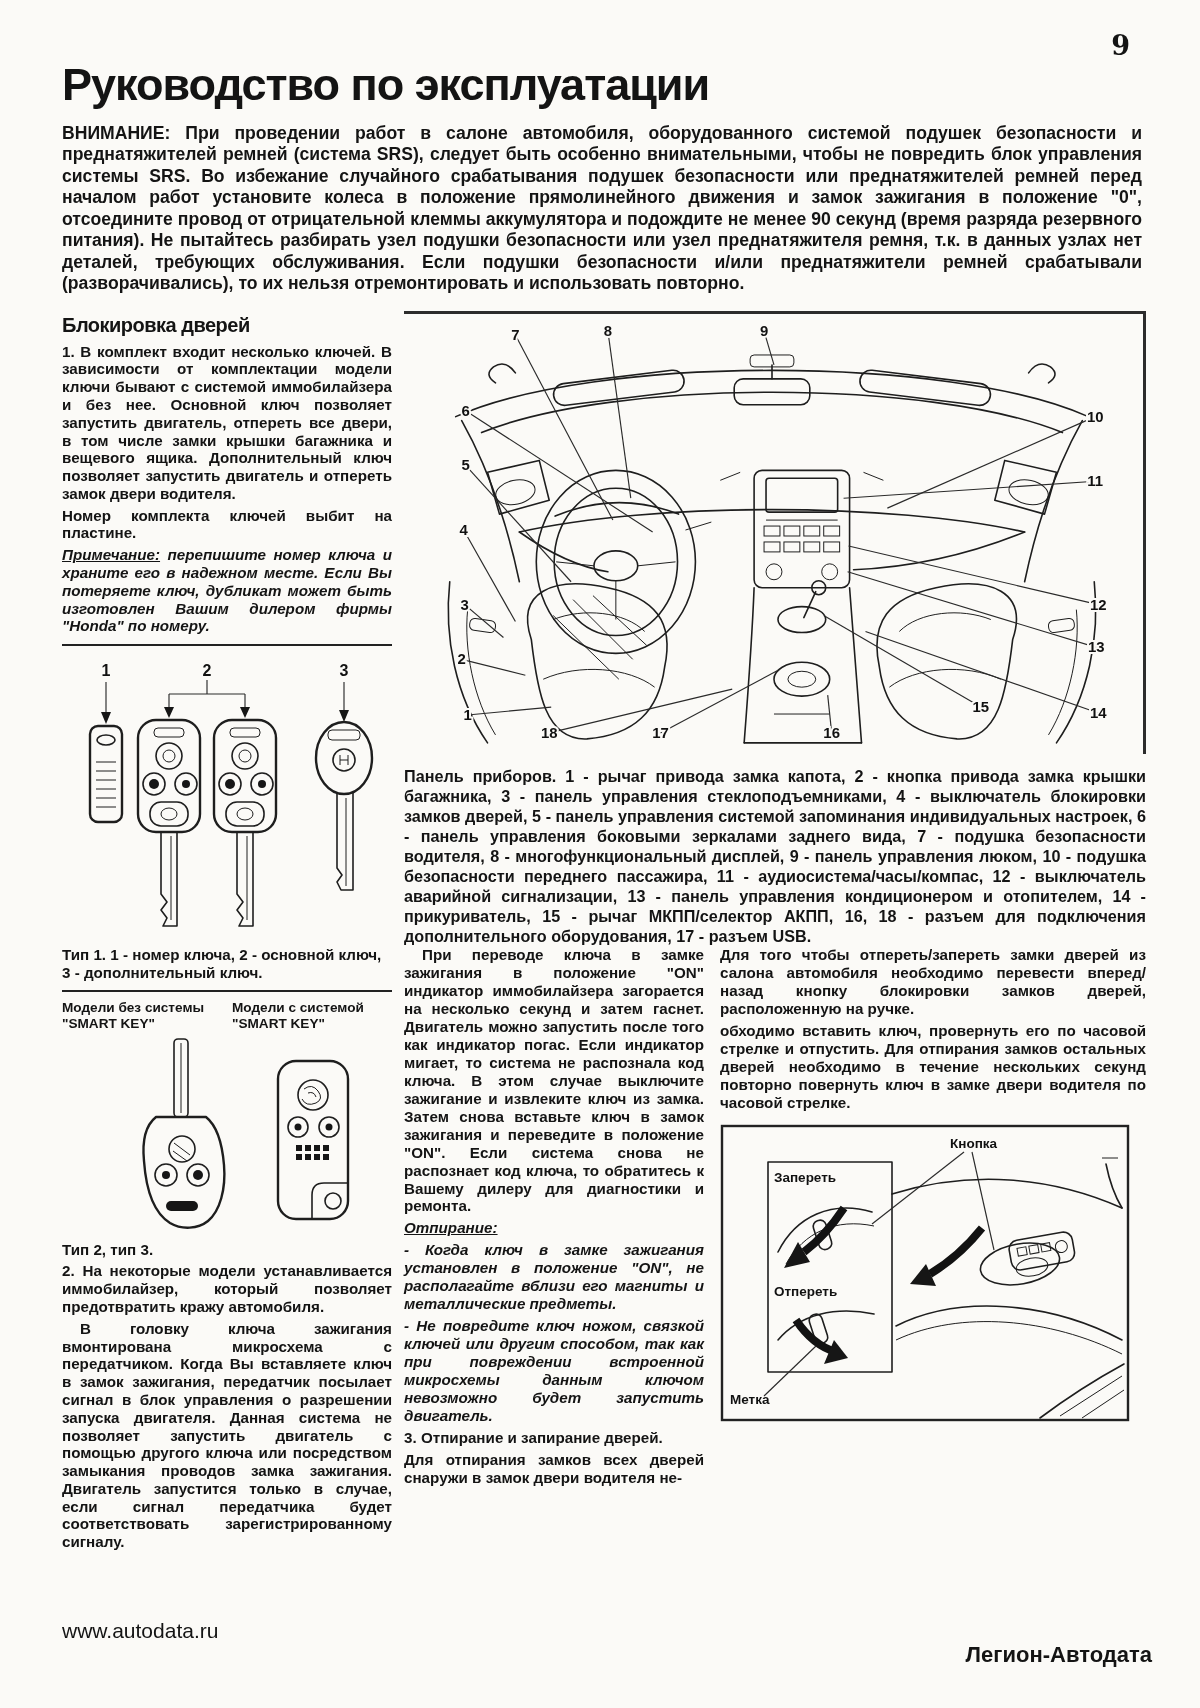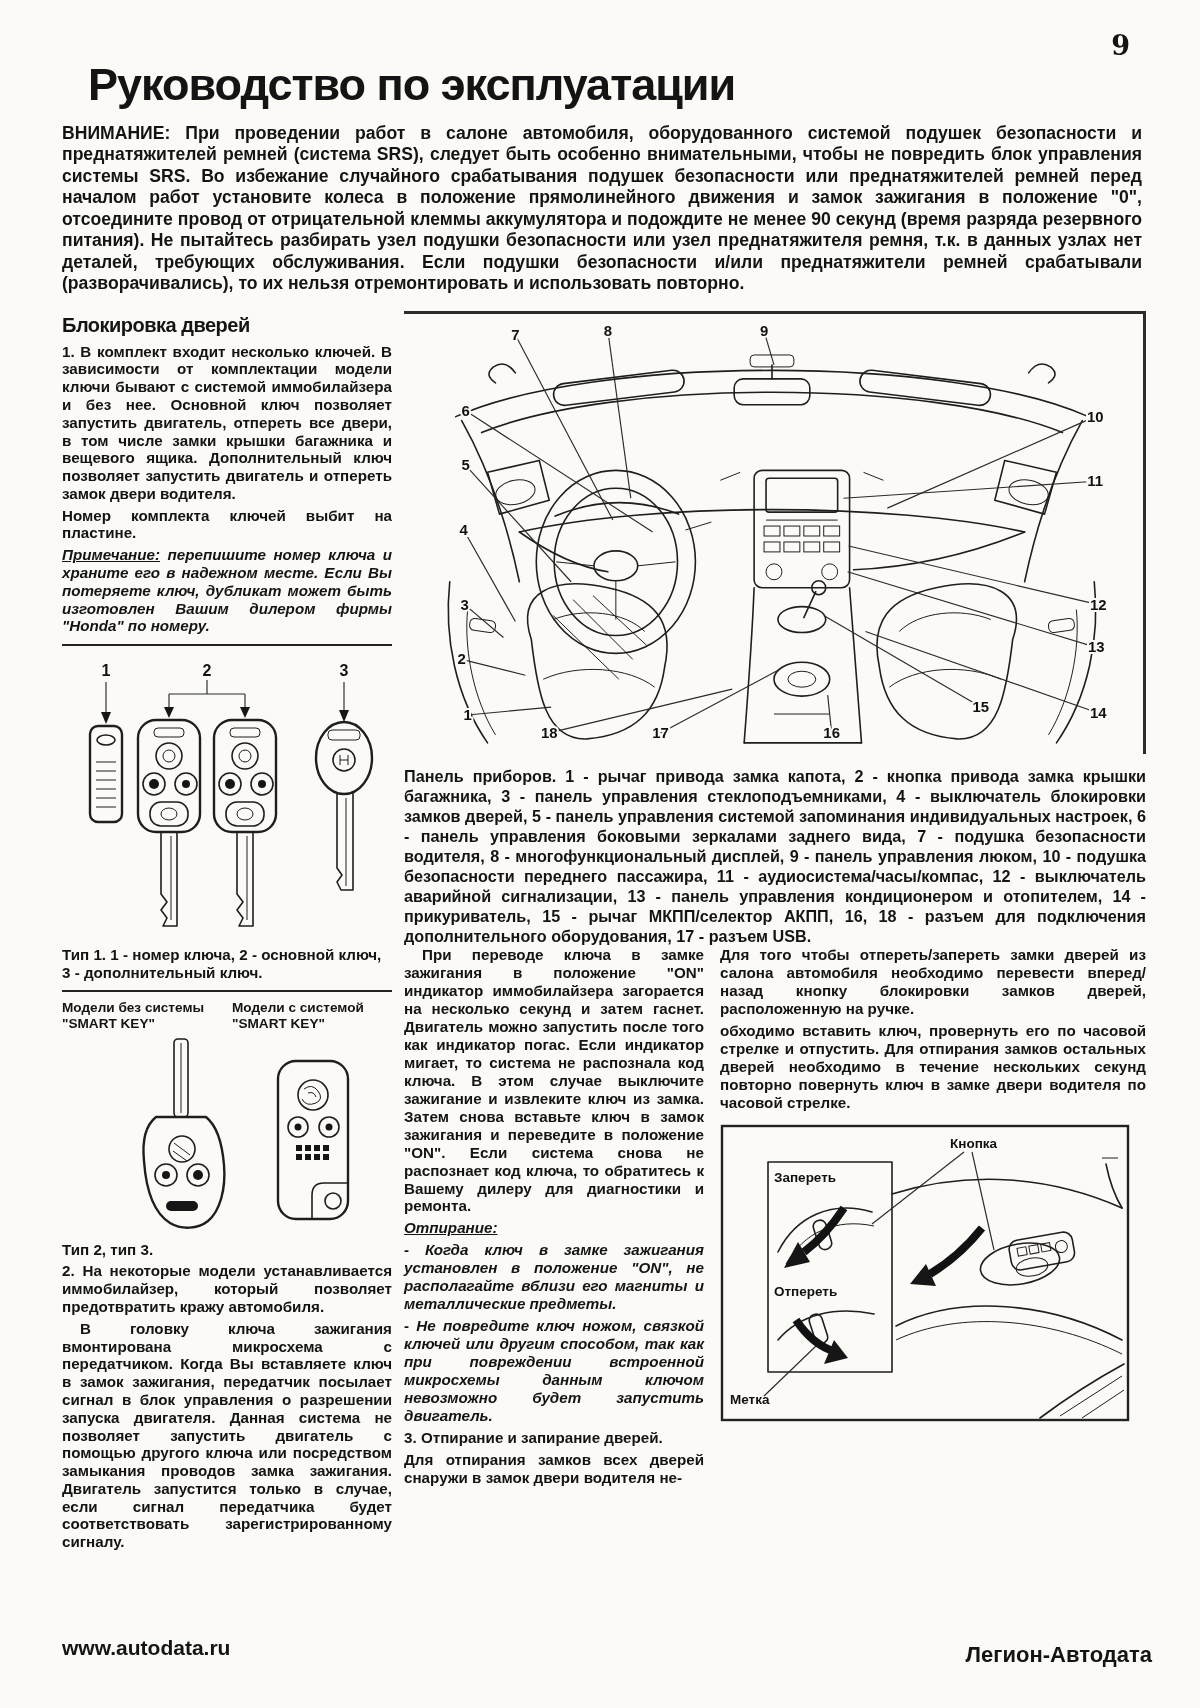--- a/index.html
+++ b/index.html
@@ -1,19 +1,19 @@
 <!DOCTYPE html>
 <html lang="ru"><head>
 <meta charset="utf-8">
 <style>
   html,body{margin:0;padding:0;background:#e9e8e4;}
   .page{position:relative;width:1200px;height:1708px;margin:0 auto;background:#fbfaf7;
         font-family:"Liberation Sans",sans-serif;color:#141414;overflow:hidden;}
   .pagenum{position:absolute;top:30px;right:70px;font:700 27px "DejaVu Serif",serif;}
-  .title{margin:0;padding:62px 60px 8px 88px;font-size:45px;font-weight:700;letter-spacing:-1px;line-height:1;}
+  .title{margin:0;padding:62px 60px 8px 62px;font-size:45px;font-weight:700;letter-spacing:-1px;line-height:1;}
   .warning{margin:8px 58px 0 62px;font-size:17.6px;font-weight:700;text-align:justify;line-height:1.22;}
   .main{display:flex;gap:12px;margin:16px 54px 0 62px;}
   .col-left{width:330px;flex:none;font-size:15.2px;font-weight:700;text-align:justify;line-height:1.17;}
   .col-left h2{font-size:20px;margin:4px 0 8px;letter-spacing:-0.5px;line-height:1;}
   .col-left p{margin:0 0 4px;}
   .note{font-style:italic;}
   .u{text-decoration:underline;}
   .rule{border:none;border-top:2px solid #222;margin:9px 0 8px;}
   .figcap{font-size:15.2px;font-weight:700;margin:2px 0 4px;text-align:left;}
   .smartkey-labels{display:flex;gap:10px;font-size:13.6px;line-height:1.12;font-weight:700;text-align:left;margin:2px 0 2px;}
@@ -21,21 +21,21 @@
   .right-area{flex:1;min-width:0;}
   .dash-figure{border-top:3px solid #2c2c2c;border-right:3px solid #2c2c2c;padding:6px 2px 0 0;}
   .dash-caption{font-size:16.2px;font-weight:700;text-align:justify;line-height:1.24;margin:12px 0 0;}
   .twocol{display:flex;gap:16px;}
   .col-mid{width:300px;flex:none;font-size:15.2px;font-weight:700;text-align:justify;line-height:1.18;}
   .col-right{flex:1;min-width:0;font-size:15.2px;font-weight:700;text-align:justify;line-height:1.18;}
   .col-mid p,.col-right p{margin:0 0 4px;}
   .warnnote{font-style:italic;}
   .indent{text-indent:18px;}
   .door-figure{margin-top:8px;}
-  .footer-left{position:absolute;left:62px;bottom:48px;font-size:21px;font-weight:700;}
+  .footer-left{position:absolute;left:62px;bottom:65px;font-size:21px;font-weight:400;}
   .footer-right{position:absolute;right:48px;bottom:40px;font-size:22px;font-weight:700;}
   svg .ln{fill:none;stroke:#1e1e1e;stroke-width:1.6;stroke-linecap:round;stroke-linejoin:round;}
   svg .ln2{fill:none;stroke:#1e1e1e;stroke-width:2.4;stroke-linecap:round;stroke-linejoin:round;}
   svg .thin{fill:none;stroke:#1e1e1e;stroke-width:1;}
   svg .fillb{fill:#161616;stroke:none;}
   svg .fat{fill:none;stroke:#121212;stroke-width:8;}
   svg .co{font:700 15px "Liberation Sans",sans-serif;fill:#111;text-anchor:middle;dominant-baseline:central;
           paint-order:stroke;stroke:#fbfaf7;stroke-width:4;}
   svg .co2{font:700 16px "Liberation Sans",sans-serif;fill:#111;text-anchor:middle;}
   svg .lbl{font:700 13.5px "Liberation Sans",sans-serif;fill:#111;}

